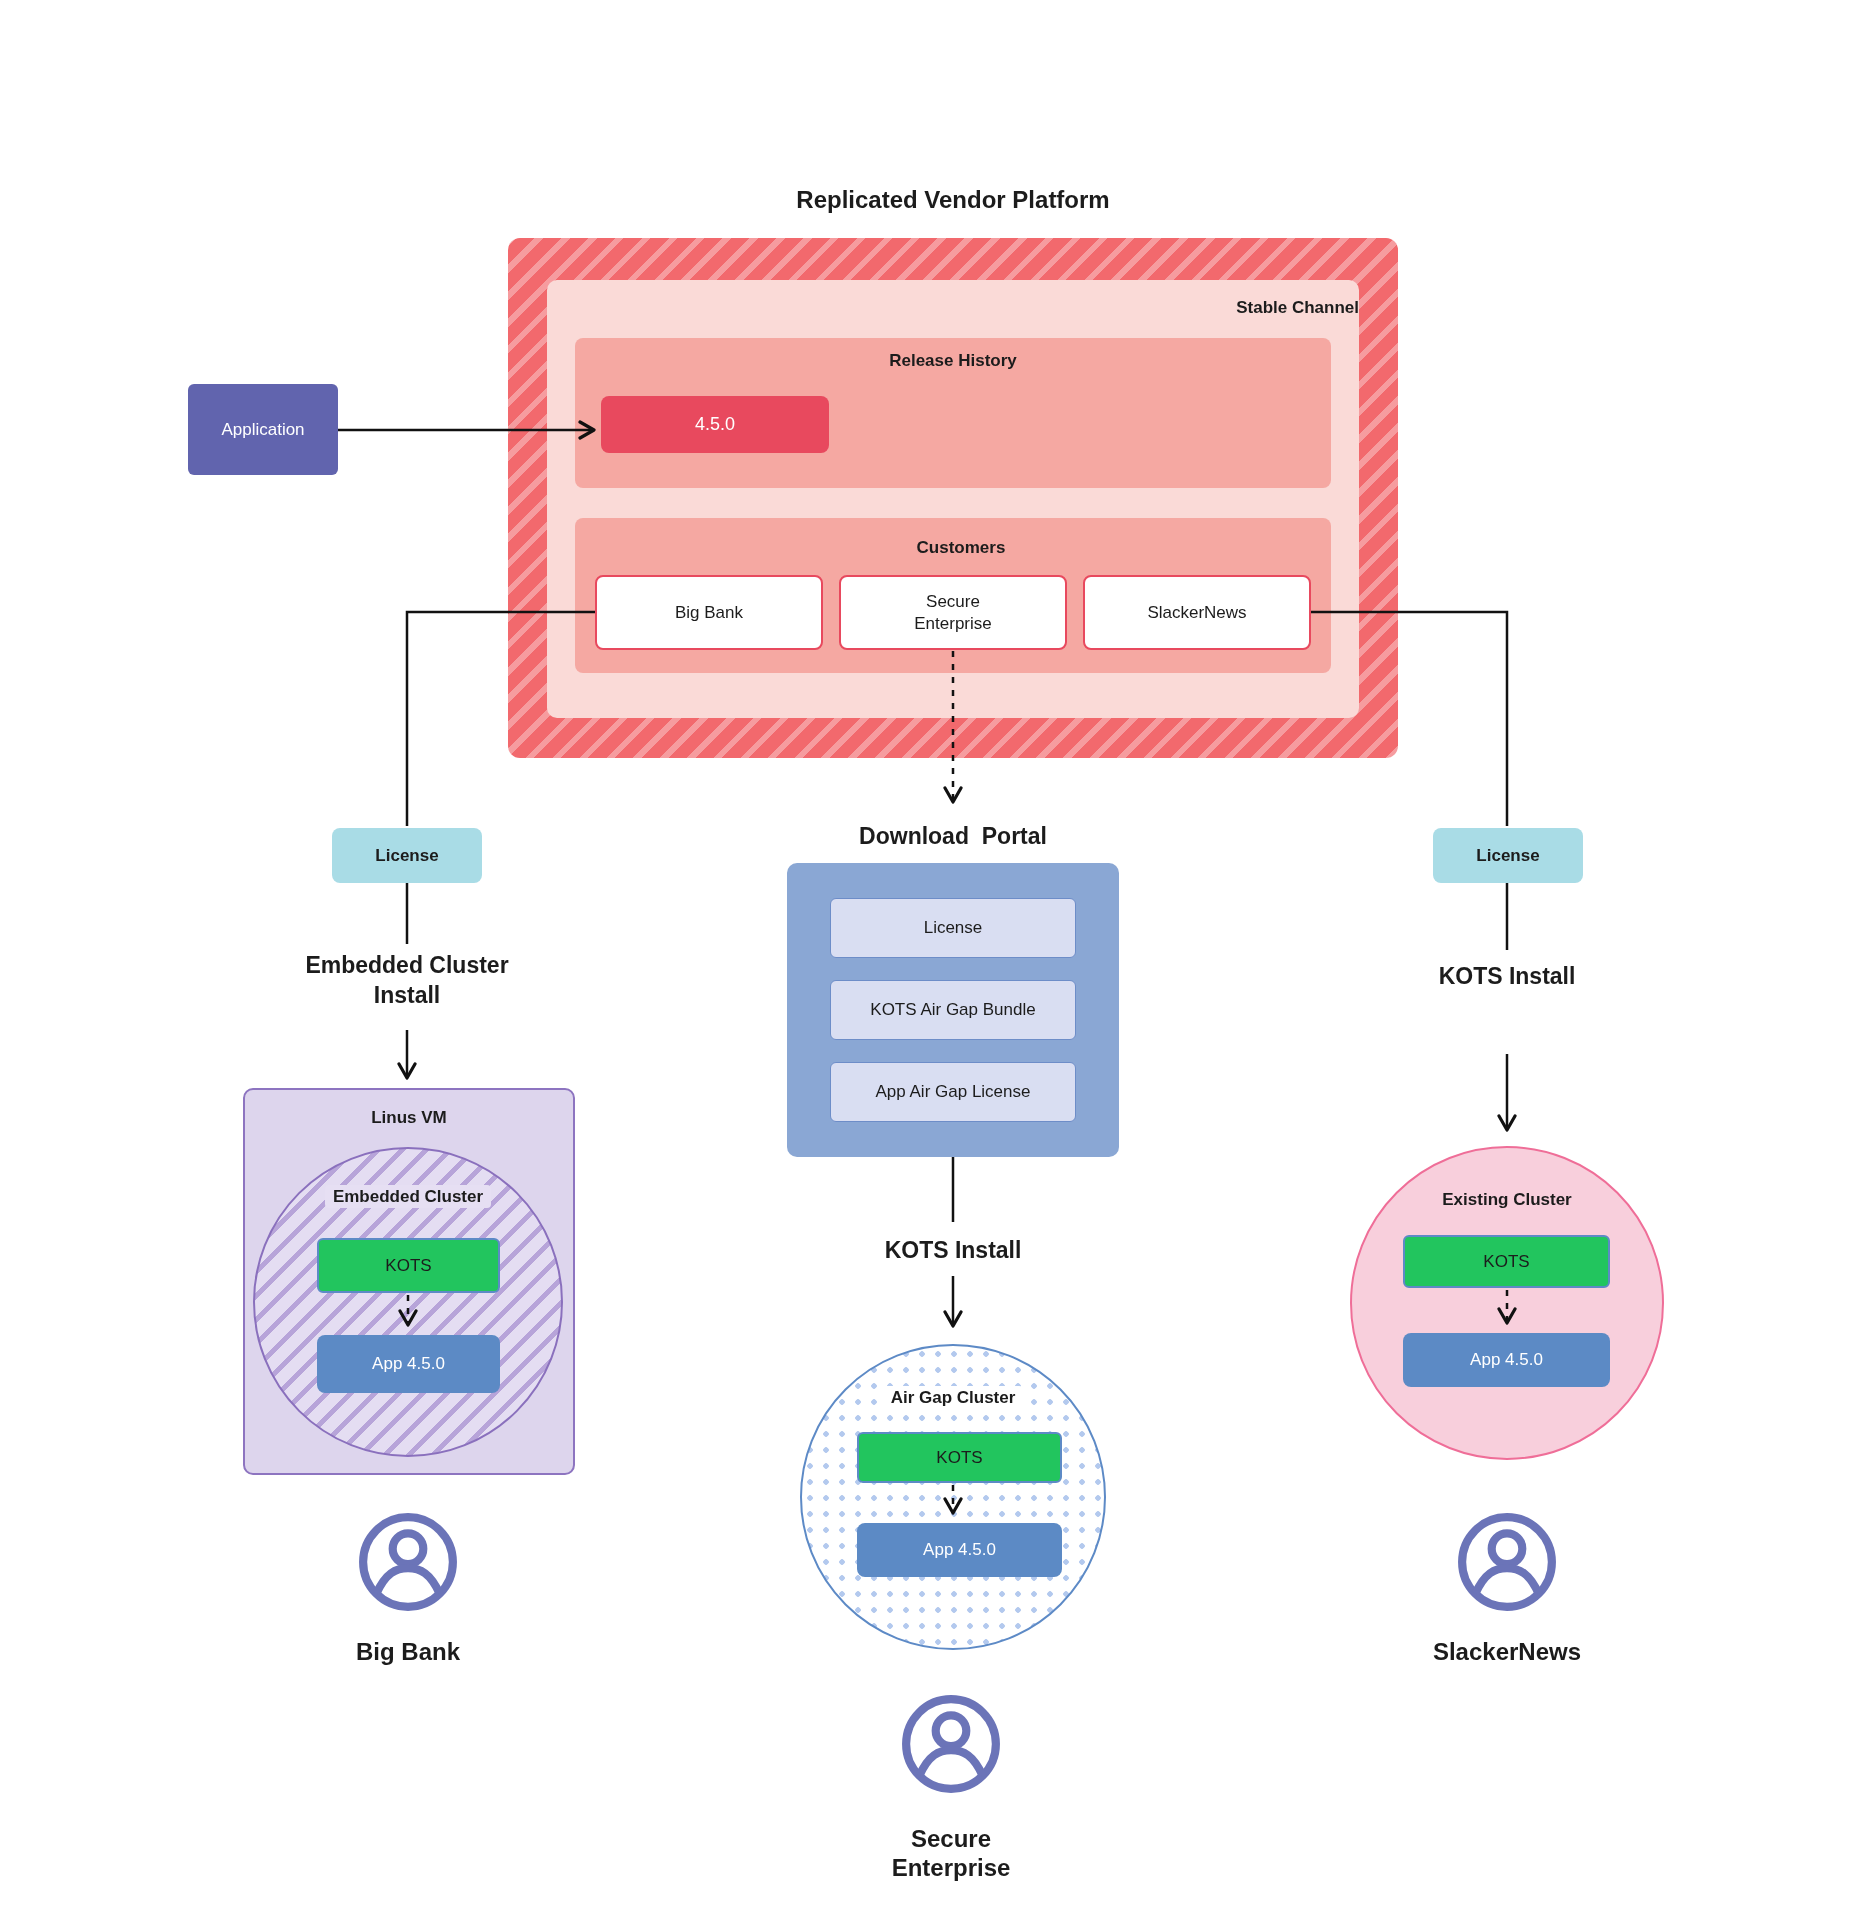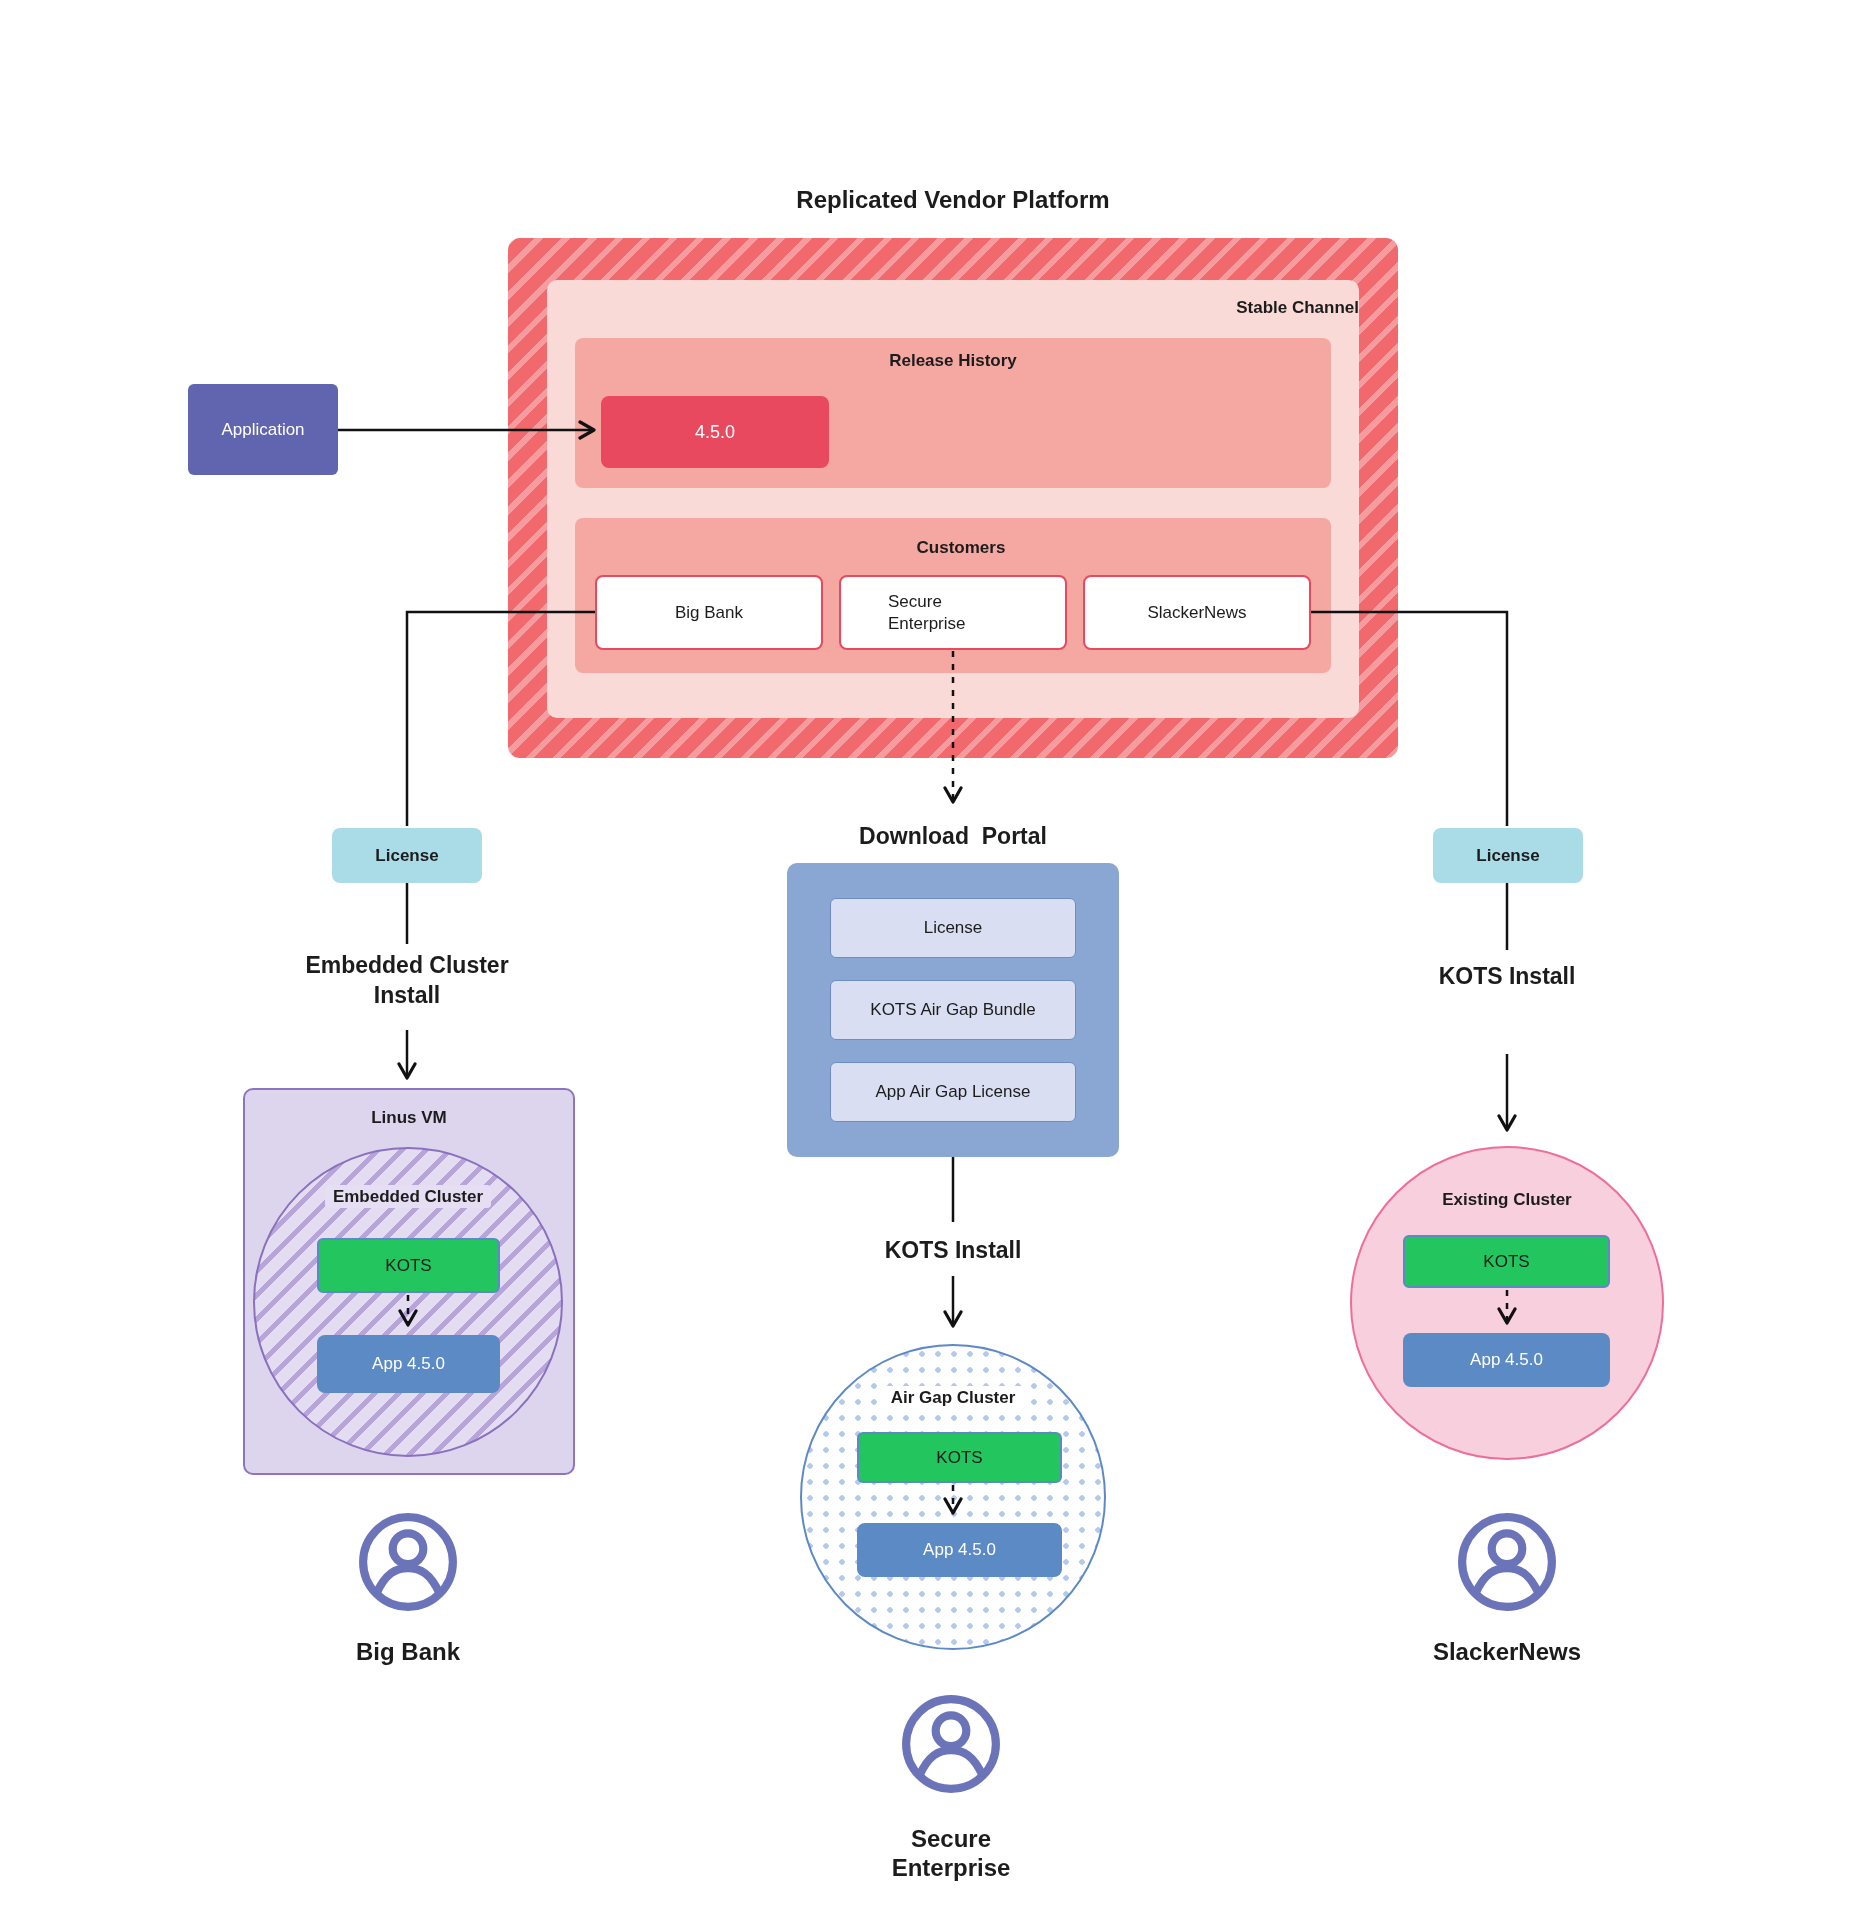--- a/index.html
+++ b/index.html
@@ -3,38 +3,38 @@
 <meta charset="utf-8">
 <style>
   html,body{margin:0;padding:0;background:#ffffff;}
   #canvas{
     position:relative;width:1851px;height:1927px;background:#ffffff;
     font-family:Liberation Sans, sans-serif;color:#1c1c1c;
     overflow:hidden;
     margin-top:10px;
   }
   .abs{position:absolute;box-sizing:border-box;}
-  .center{display:flex;align-items:center;justify-content:center;}
+  .center{display:flex;align-items:center;justify-content:center;text-align:center;}
   .pre{white-space:pre;}
 
   
   .title{left:653px;top:176px;width:600px;font-size:24px;font-weight:600;text-align:center;}
   .platform{
     left:508px;top:228px;width:890px;height:520px;border-radius:12px;
     background-color:#f2696d;
     background-image:repeating-linear-gradient(135deg,rgba(255,255,255,0.34) 0 6px,rgba(255,255,255,0) 6px 19px);
   }
   .stable{left:547px;top:270px;width:812px;height:438px;background:#fadad7;border-radius:10px;}
   .stable-lbl{left:547px;top:288px;width:812px;font-size:17px;font-weight:600;text-align:right;}
   .salmon{background:#f5a8a2;border-radius:8px;}
   .release{left:575px;top:328px;width:756px;height:150px;}
   .release-lbl{left:575px;top:341px;width:756px;font-size:17px;font-weight:600;text-align:center;}
   .customers{left:575px;top:508px;width:756px;height:155px;}
   .customers-lbl{left:575px;top:528px;width:756px;font-size:17px;font-weight:600;text-align:center;padding-left:16px;}
-  .rel-cur{left:601px;top:386px;width:228px;height:72px;background:#e8495e;border-radius:8px;color:#fff;font-size:18px;}
+  .rel-cur{left:601px;top:386px;width:228px;height:57px;background:#e8495e;border-radius:8px;color:#fff;font-size:18px;}
   .rel-prev{left:851px;top:388px;width:228px;height:64px;background:#fff;border:2px solid #e8495e;border-radius:8px;font-size:18px;}
   .cust-box{top:565px;width:228px;height:75px;background:#fff;border:2px solid #e8495e;border-radius:8px;font-size:17px;line-height:1.25;}
   .cust-1{left:595px;}
   .cust-2{left:839px;}
   .cust-3{left:1083px;}
   .cust-2 .inner{width:130px;}
 
   .application{left:188px;top:374px;width:150px;height:91px;background:#6164ae;border-radius:6px;color:#fff;font-size:17px;}
 
   

